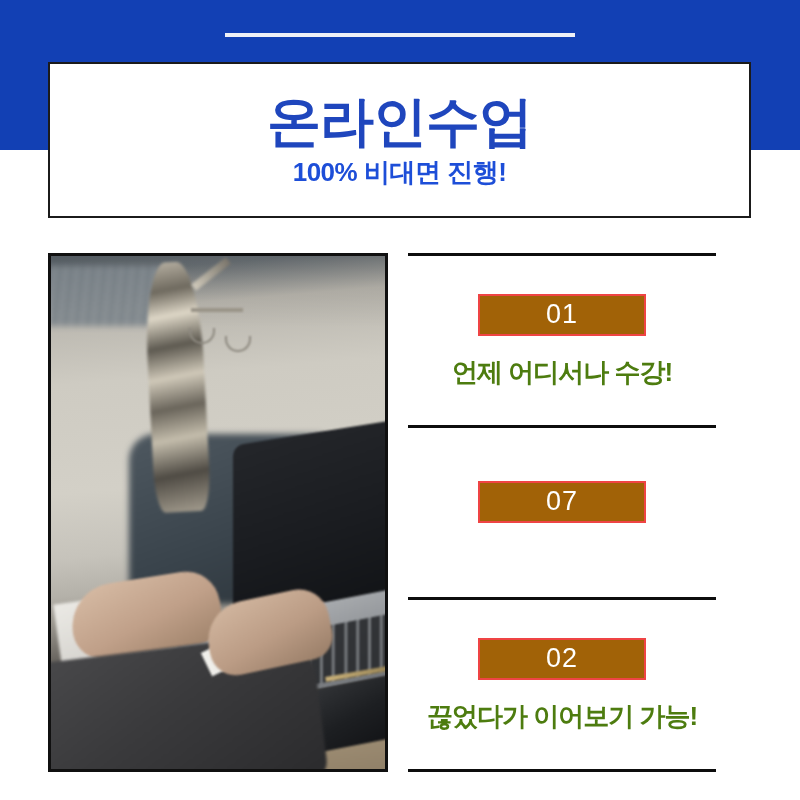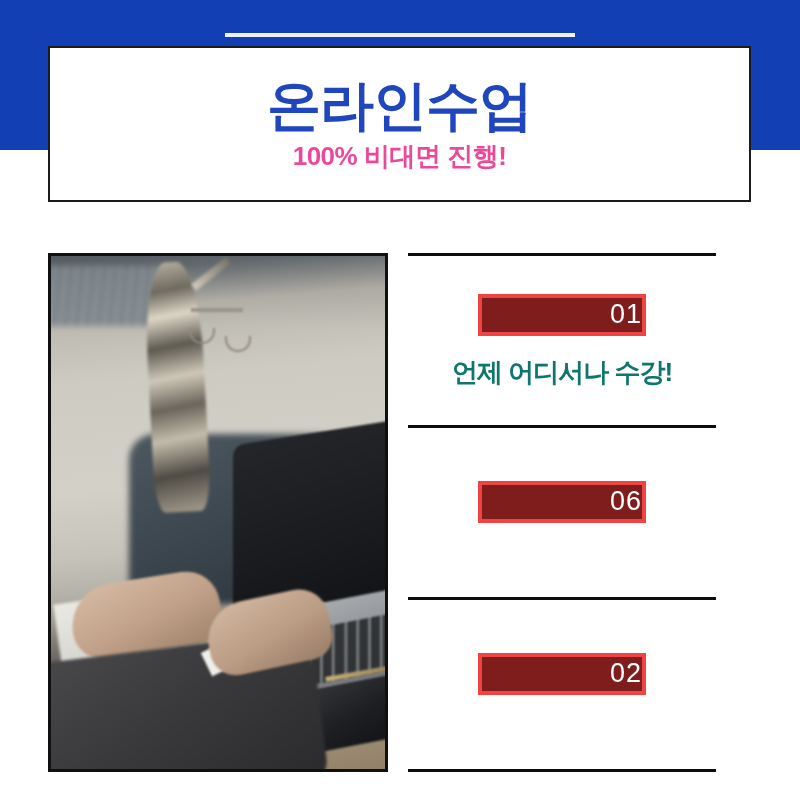--- a/index.html
+++ b/index.html
@@ -33,21 +33,21 @@
     position: absolute;
     left: 225px;
     top: 33px;
     width: 350px;
     height: 4px;
     background: #eef1f7;
   }
   .title-card {
     position: absolute;
     left: 48px;
-    top: 46px;
+    top: 62px;
     width: 703px;
     height: 156px;
     background: #ffffff;
     border: 2px solid #1b1b1b;
     box-sizing: border-box;
     display: flex;
     flex-direction: column;
     align-items: center;
     justify-content: center;
   }
@@ -56,21 +56,21 @@
     font-weight: bold;
     color: #1f46bd;
     letter-spacing: -1px;
     line-height: 1.05;
     margin-bottom: 8px;
     white-space: nowrap;
   }
   .title-sub {
     font-size: 26px;
     font-weight: bold;
-    color: #ec4899;
+    color: #1d4ed8;
     letter-spacing: -0.5px;
     line-height: 1.1;
     white-space: nowrap;
   }
 
   
   .photo-frame {
     position: absolute;
     left: 48px;
     top: 253px;
@@ -312,39 +312,39 @@
     position: relative;
     height: 169px;
     display: flex;
     flex-direction: column;
     align-items: center;
     justify-content: center;
   }
   .feature-badge {
     width: 168px;
     height: 42px;
-    background: #7f1d1d;
-    border: 4px solid #ef4444;
+    background: #a16207;
+    border: 2px solid #ef4444;
     box-sizing: border-box;
     display: flex;
     align-items: center;
-    justify-content: flex-end;
+    justify-content: center;
     margin-bottom: 22px;
   }
   .feature-badge-label {
     color: #ffffff;
     font-size: 27px;
     font-weight: normal;
     letter-spacing: 1px;
     line-height: 1;
   }
   .feature-text {
     font-size: 26px;
     font-weight: bold;
-    color: #0f766e;
+    color: #4d7c0f;
     letter-spacing: -1px;
     white-space: nowrap;
     line-height: 1.15;
   }
 </style>
 </head>
 <body>
 
 <div class="poster">
 
@@ -386,29 +386,30 @@
       <div class="feature-badge">
         <span class="feature-badge-label">01</span>
       </div>
       <div class="feature-text">언제 어디서나 수강!</div>
     </div>
 
     <div class="divider"></div>
 
     <div class="feature">
       <div class="feature-badge">
-        <span class="feature-badge-label">06</span>
+        <span class="feature-badge-label">07</span>
       </div>
     </div>
 
     <div class="divider"></div>
 
     <div class="feature">
       <div class="feature-badge">
         <span class="feature-badge-label">02</span>
       </div>
+      <div class="feature-text">끊었다가 이어보기 가능!</div>
     </div>
 
     <div class="divider"></div>
 
   </div>
 
 </div>
 
 </body></html>

